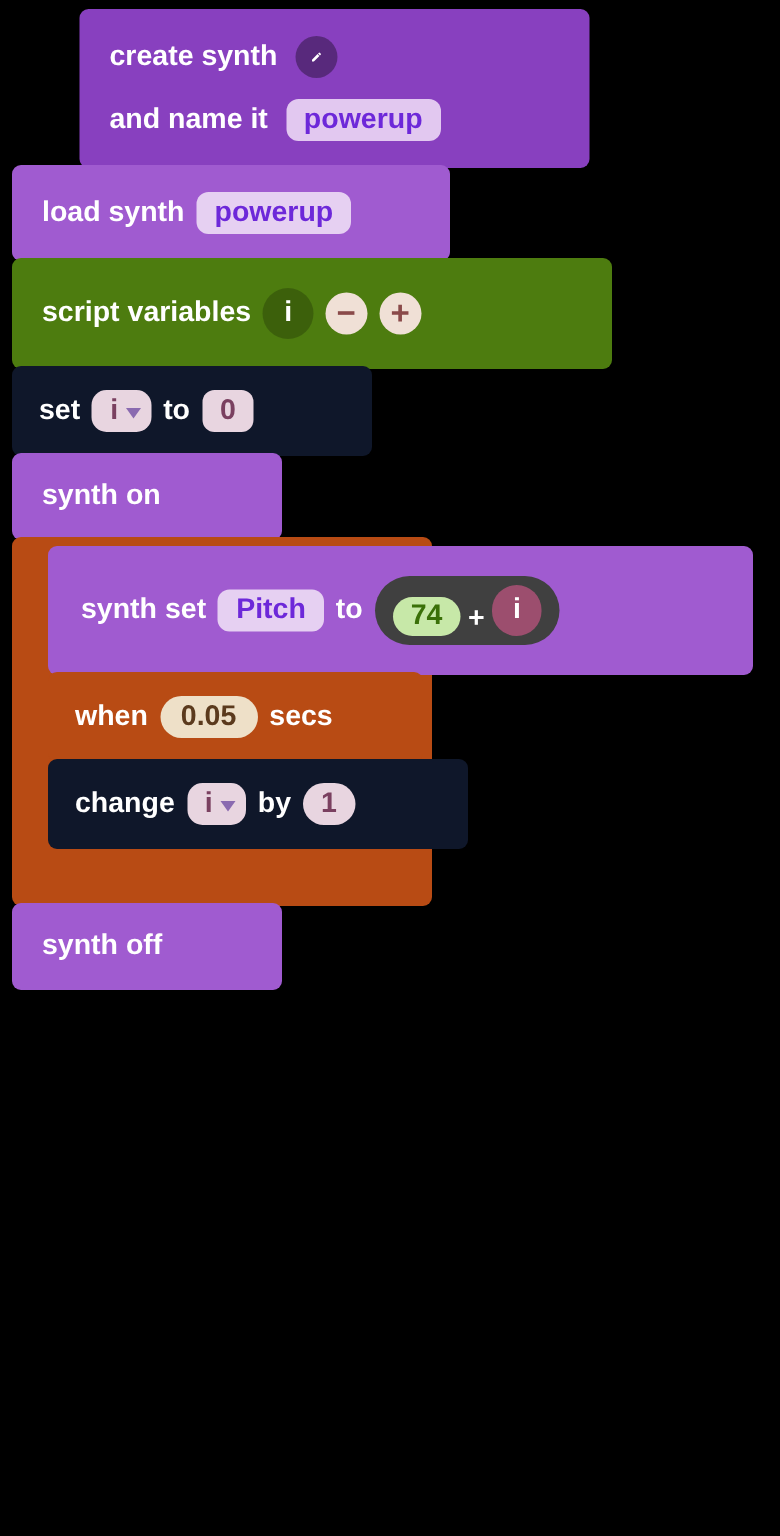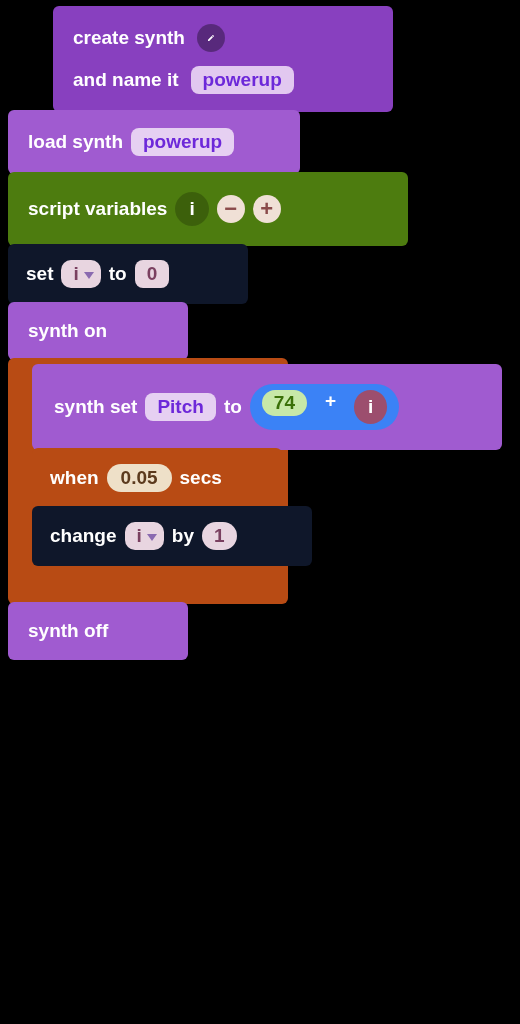--- a/index.html
+++ b/index.html
@@ -93,26 +93,26 @@
   }
   .oval {
     background: #eee0c8;
     color: #5b3a1d;
     border-radius: 999px;
     padding: 3px 14px;
     font-weight: 700;
   }
   
   .op {
-    background: #3b82f6;
+    background: #404040;
     border-radius: 999px;
     padding: 6px 12px;
     display: inline-flex;
-    align-items: flex-start;
-    gap: 18px;
+    align-items: flex-end;
+    gap: 5px;
     color: #fff;
   }
   .op .oval-lite {
     background: #c7e8a8;
     color: #3a7008;
     border-radius: 999px;
     padding: 2px 12px;
     font-weight: 700;
   }
   .op .var-chip { background: #9c4e6e; }

